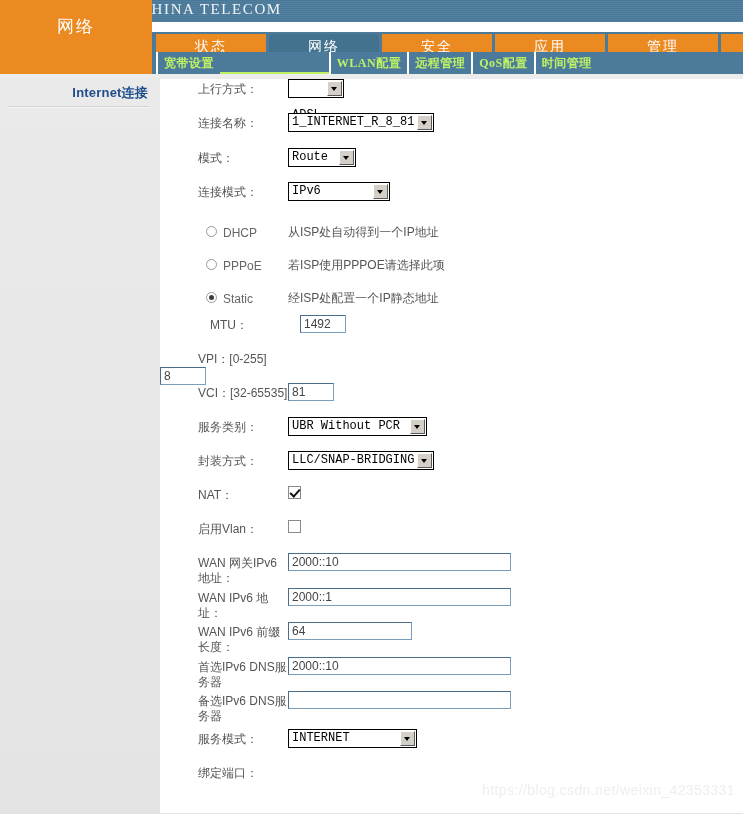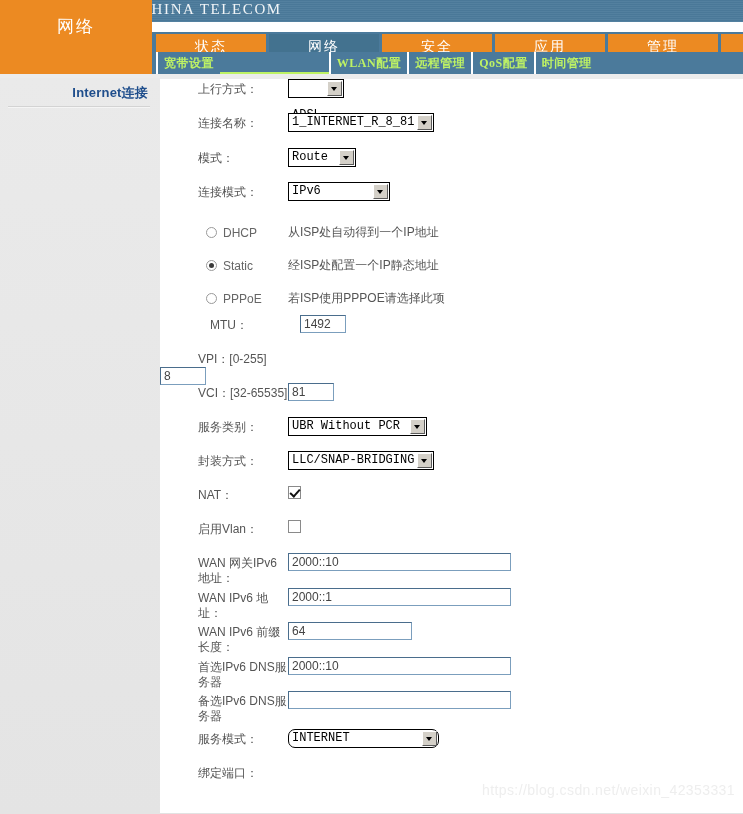--- a/index.html
+++ b/index.html
@@ -294,21 +294,21 @@
     align-items: center;
     min-height: 33px;
   }
   .radio-label {
     width: 128px;
     padding-left: 46px;
     box-sizing: border-box;
     color: #666;
     font-size: 12px;
     display: flex;
-    align-items: center;
+    align-items: flex-start;
     gap: 6px;
   }
   .radio {
     width: 11px;
     height: 11px;
     border-radius: 50%;
     border: 1px solid #9a9a9a;
     background: #fff;
     box-sizing: border-box;
     position: relative;
@@ -484,32 +484,32 @@
       <div class="radio-row">
         <div class="radio-label">
           <span class="radio"></span>
           <span>DHCP</span>
         </div>
         <div class="radio-desc">从ISP处自动得到一个IP地址</div>
       </div>
 
       <div class="radio-row">
         <div class="radio-label">
+          <span class="radio"></span>
+          <span>PPPoE</span>
+        </div>
+        <div class="radio-desc">若ISP使用PPPOE请选择此项</div>
+      </div>
+
+      <div class="radio-row">
+        <div class="radio-label">
           <span class="radio on"></span>
           <span>Static</span>
         </div>
         <div class="radio-desc">经ISP处配置一个IP静态地址</div>
-      </div>
-
-      <div class="radio-row">
-        <div class="radio-label">
-          <span class="radio"></span>
-          <span>PPPoE</span>
-        </div>
-        <div class="radio-desc">若ISP使用PPPOE请选择此项</div>
       </div>
 
       <div class="row" style="height:34px;padding-left:12px;">
         <div class="lbl">MTU：</div>
         <div class="fld">
           <input class="txt" type="text" style="width: 46px;" value="1492">
         </div>
       </div>
 
       <div class="row" style="height:34px;flex-direction:column;">
@@ -591,21 +591,21 @@
       <div class="row" style="height:38px;">
         <div class="lbl">备选IPv6 DNS服务器</div>
         <div class="fld">
           <input class="txt" type="text" style="width: 223px;" value="">
         </div>
       </div>
 
       <div class="row" style="height:33px;">
         <div class="lbl">服务模式：</div>
         <div class="fld">
-          <div class="selwrap" style="width:151px;border-radius:7px;">
+          <div class="selwrap" style="width:129px;">
             <span class="seltext" style="width:104px;">INTERNET</span>
             <span class="arrowbtn"></span>
           </div>
         </div>
       </div>
 
       <div class="row" style="height:26px;">
         <div class="lbl">绑定端口：</div>
         <div class="fld"></div>
       </div>

